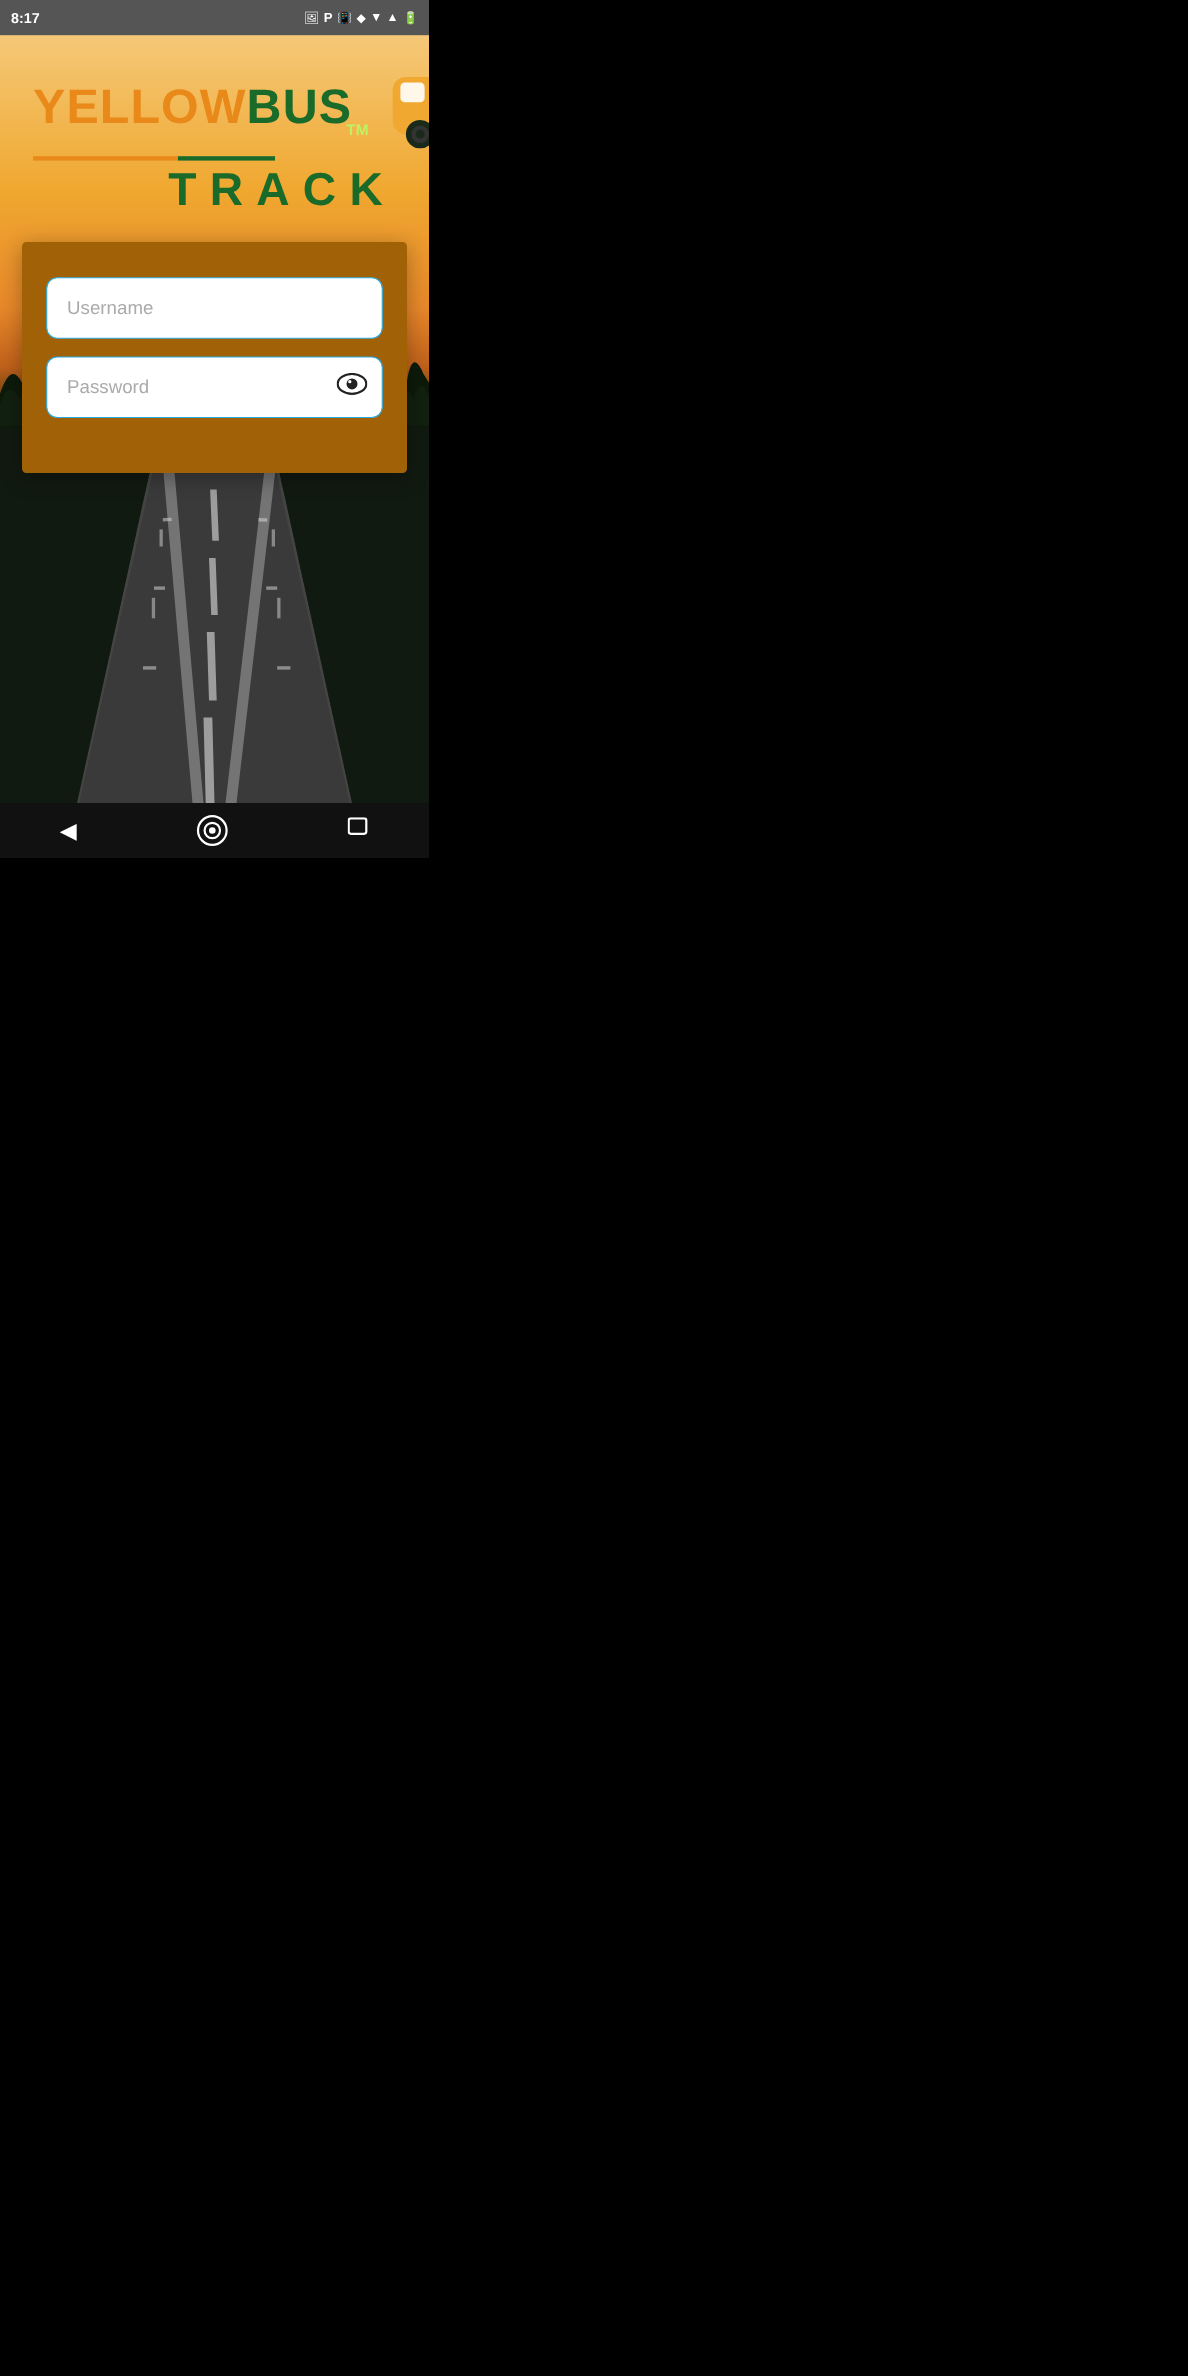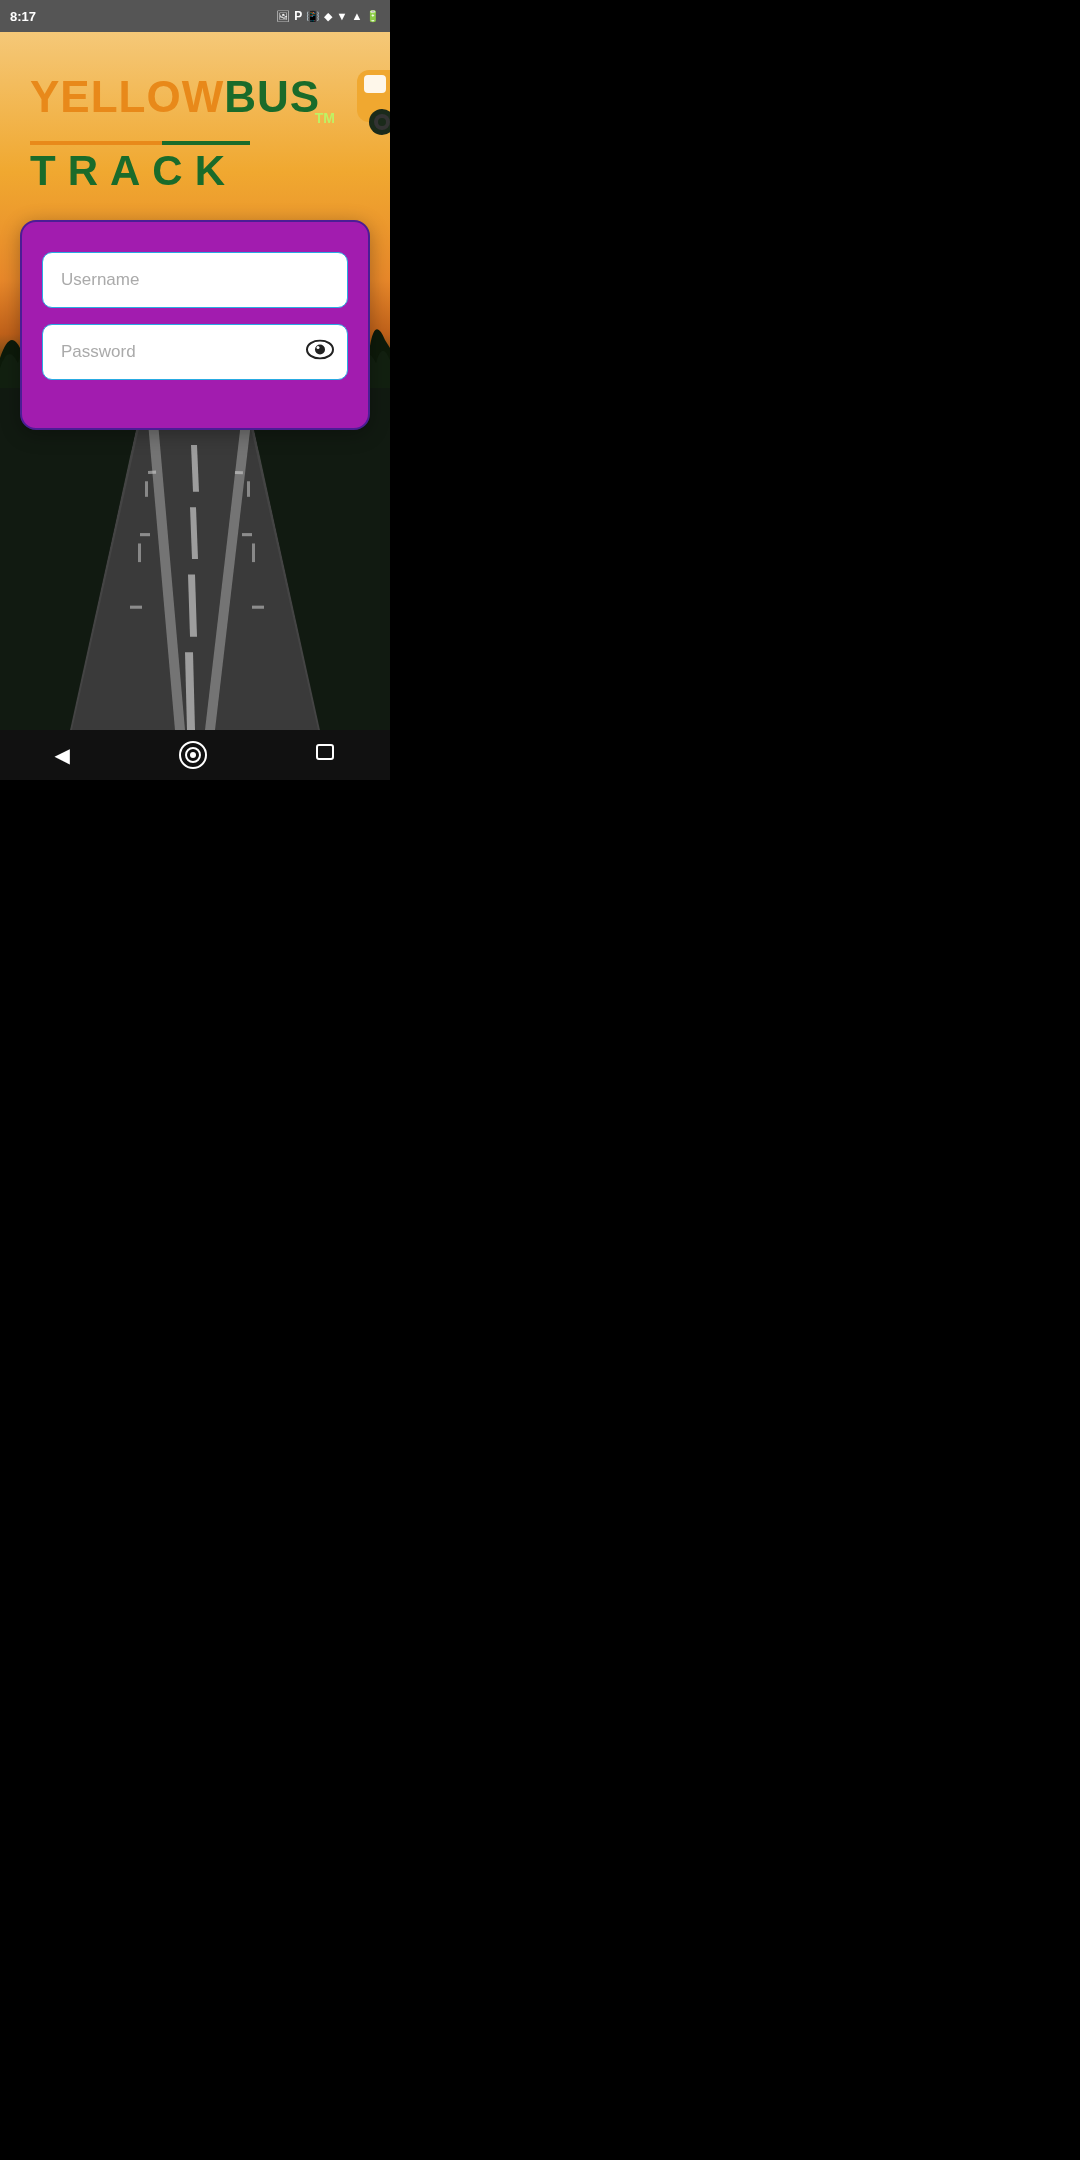--- a/index.html
+++ b/index.html
@@ -116,23 +116,23 @@
       background: linear-gradient(90deg, #e8891a 60%, #1a6b2a 60%);
       margin-top: 2px;
     }
 
     
     .login-card {
       position: absolute;
       top: 220px;
       left: 20px;
       right: 20px;
-      background: #a21caf;
-      border-radius: 16px;
-      border: 2px solid #4c1d95;
+      background: #a16207;
+      border-radius: 4px;
+      border: 2px solid #a16207;
       padding: 30px 20px 28px;
       z-index: 50;
       box-shadow: 0 4px 20px rgba(0,0,0,0.3);
     }
 
     .input-field {
       width: 100%;
       height: 56px;
       border: 1.5px solid #29abe2;
       border-radius: 10px;
@@ -304,21 +304,21 @@
         <circle cx="30" cy="67" r="4" fill="#1a2a1a"></circle>
         <circle cx="82" cy="67" r="13" fill="#1a2a1a"></circle>
         <circle cx="82" cy="67" r="8" fill="#333"></circle>
         <circle cx="82" cy="67" r="4" fill="#1a2a1a"></circle>
       </svg>
     </div>
   </div>
 
   <div class="logo-underline"></div>
 
-  <div style="margin-top:2px;">
+  <div style="margin-top:2px;text-align:right;">
     <span class="logo-track">TRACK</span>
   </div>
 </div>
 
 <div class="login-card">
   
   <input type="text" class="input-field" placeholder="Username" style="">
 
   
   <div class="password-wrapper">

